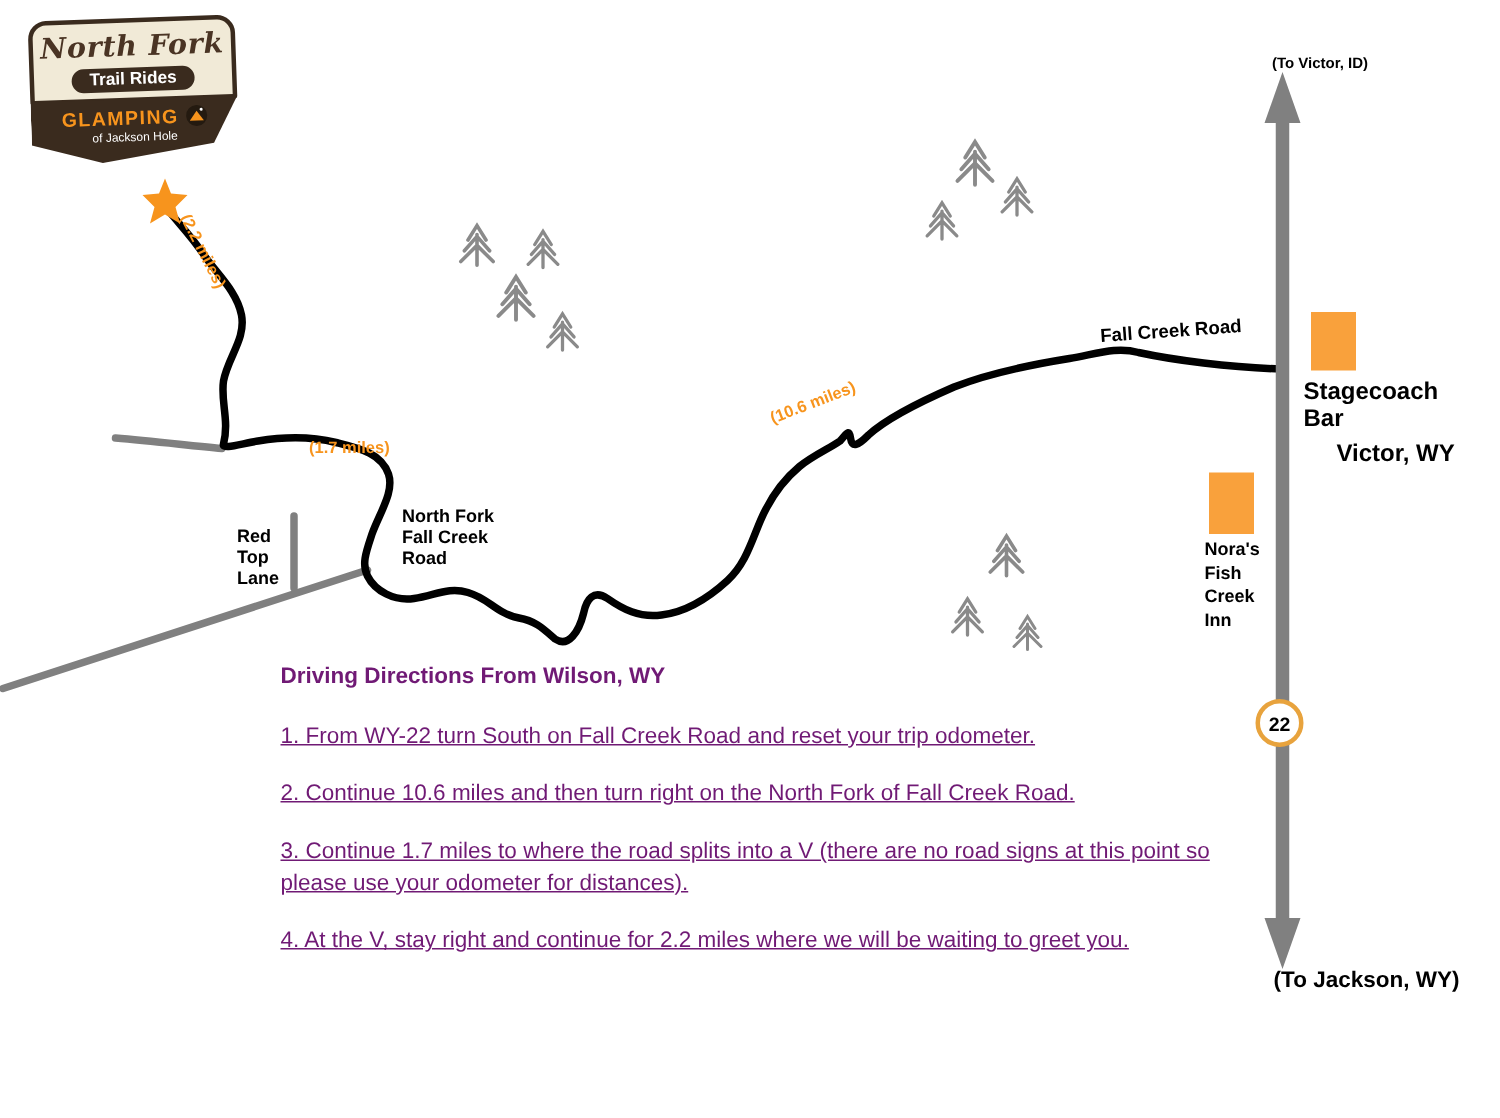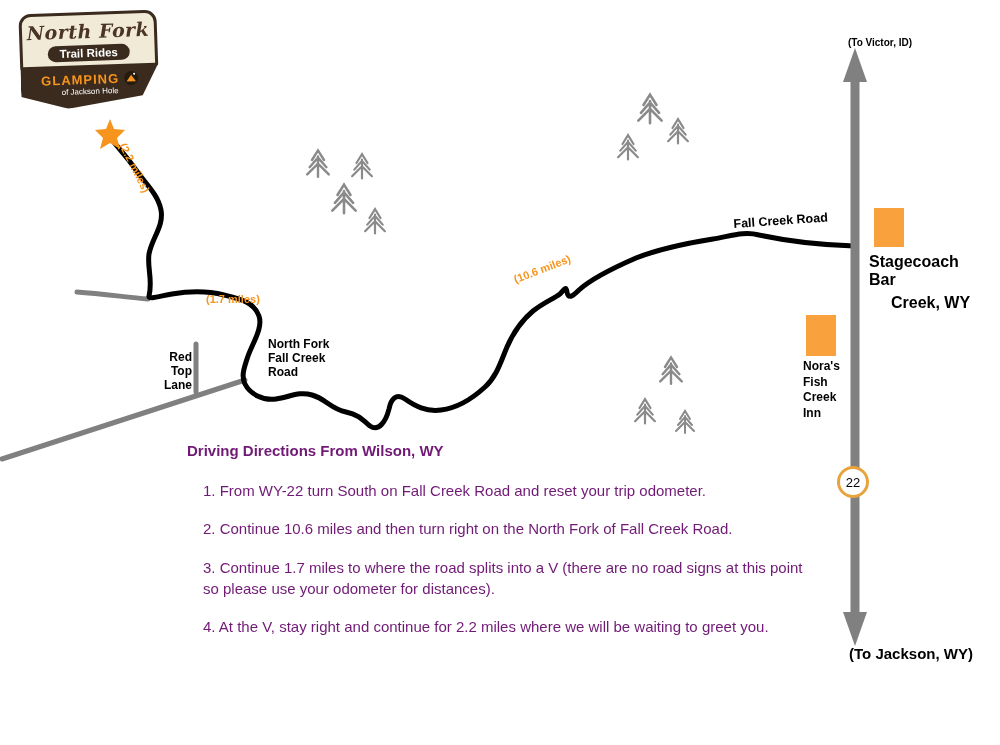--- a/index.html
+++ b/index.html
@@ -9,40 +9,40 @@
   }
   .abs{position:absolute;}
   .preline{white-space:pre-line;}
   .lbl{position:absolute;color:#000;font-weight:bold;line-height:1.15;}
   .miles{position:absolute;color:#F7941D;font-weight:bold;font-size:11px;white-space:nowrap;}
   .poi-square{position:absolute;background:#F9A13C;}
   .shield{
     position:absolute;left:837px;top:466px;width:32px;height:32px;background:#fff;
     border:3px solid #E8A33D;border-radius:50%;box-sizing:border-box;
     display:flex;align-items:center;justify-content:center;
-    font-weight:normal;font-size:13px;color:#000;
+    font-weight:bold;font-size:13px;color:#000;
   }
   
   .logo{position:absolute;left:20px;top:12px;width:138px;transform:rotate(-2deg);}
   .logo-top{background:#F1EAD7;border:3px solid #3A2B1E;border-radius:12px 12px 2px 2px;
     padding:5px 4px 4px;text-align:center;}
   .logo-script{font-family:"DejaVu Serif",serif;font-style:italic;font-weight:bold;
     color:#4A3424;font-size:19px;letter-spacing:.5px;}
   .logo-pill{display:inline-block;background:#3A2B1E;color:#fff;font-size:11.5px;
     font-weight:bold;padding:2px 12px;border-radius:9px;margin-top:3px;}
   .logo-bottom{background:#3A2B1E;margin-top:-2px;padding:4px 6px 12px;text-align:center;
     clip-path:polygon(0 0,100% 0,88% 74%,34% 100%,0 68%);border-radius:0 0 10px 10px;}
   .logo-glamping{color:#F7941D;font-weight:bold;font-size:13px;letter-spacing:1px;
     display:inline-flex;align-items:center;gap:4px;vertical-align:middle;}
   .logo-sub{color:#fff;font-size:8px;margin-top:-1px;}
   
   .directions{position:absolute;left:187px;top:441px;width:622px;color:#701a75;
     font-size:15px;line-height:1.38;}
   .directions h2{font-size:15px;margin:0 0 19px 0;}
-  .directions p{margin:0 0 18px 16px;}
+  .directions p{margin:0 0 18px 0;text-decoration:underline;}
 </style>
 </head>
 <body>
 
 <div id="canvas">
 
   <svg class="abs" style="left:0;top:0;" width="1000" height="745" viewBox="0 0 1000 745">
     <defs>
       <g id="pine">
         <path d="M0,24 L0,7 M-5,10 L0,2 L5,10 M-7,16 L0,8 L7,16 M-9,22 L0,13 L9,22" fill="none" stroke="#8a8a8a" stroke-width="2" stroke-linecap="round"></path>
@@ -121,32 +121,32 @@
   </div>
 
   <div class="miles" style="left:128px;top:141px;transform:rotate(63deg);transform-origin:left top;">(2.2 miles)</div>
   <div class="miles" style="left:206px;top:281px;margin-top:12px;">(1.7 miles)</div>
   <div class="miles" style="left:512px;top:274px;transform:rotate(-21deg);transform-origin:left top;">(10.6 miles)</div>
 
   <div class="lbl" style="left:733px;top:217px;font-size:12.5px;transform:rotate(-4deg);transform-origin:left top;white-space:nowrap;">Fall Creek Road</div>
   <div class="lbl preline" style="left:268px;top:338px;font-size:12px;">North Fork
 Fall Creek
 Road</div>
-  <div class="lbl preline" style="left:158px;top:351px;font-size:12px;text-align:right;width:34px;">Red
+  <div class="lbl preline" style="left:158px;top:351px;font-size:12px;text-align:left;width:34px;">Red
 Top
 Lane</div>
 
   <div class="lbl" style="left:810px;top:37px;width:140px;text-align:center;font-size:10px;">(To Victor, ID)</div>
   <div class="lbl" style="left:826px;top:645px;width:170px;text-align:center;font-size:15px;">(To Jackson, WY)</div>
 
   <div class="poi-square" style="left:874px;top:208px;width:30px;height:39px;"></div>
   <div class="lbl preline" style="left:869px;top:253px;font-size:16px;">Stagecoach
 Bar</div>
 
-  <div class="lbl" style="left:891px;top:294px;font-size:16px;">Creek, WY</div>
+  <div class="lbl" style="left:891px;top:294px;font-size:16px;">Victor, WY</div>
 
   <div class="poi-square" style="left:806px;top:315px;width:30px;height:41px;"></div>
   <div class="lbl preline" style="left:803px;top:359px;font-size:12px;line-height:1.3;">Nora's
 Fish
 Creek
 Inn</div>
 
   <div class="shield">
     <span>22</span>
   </div>

